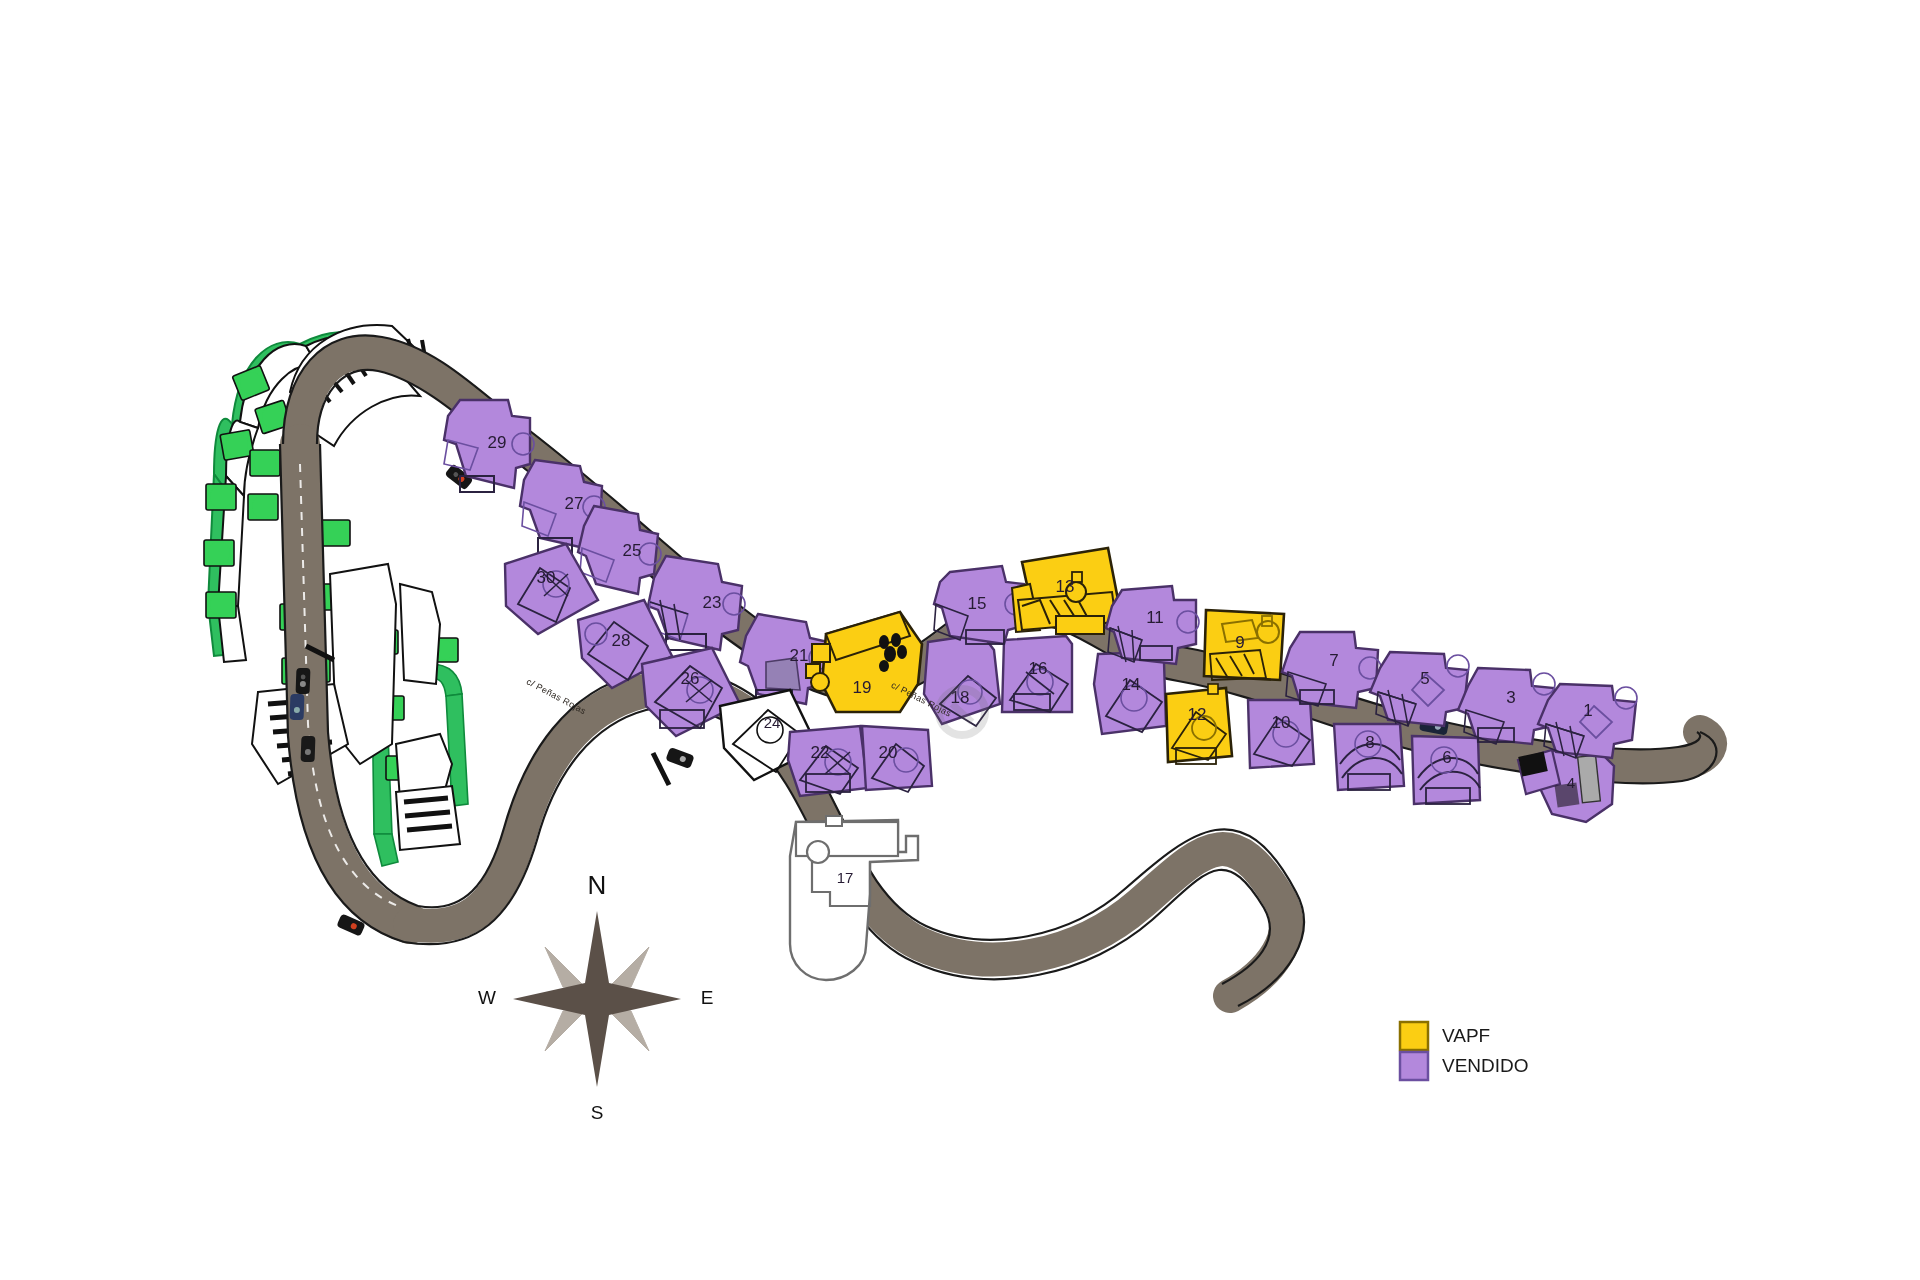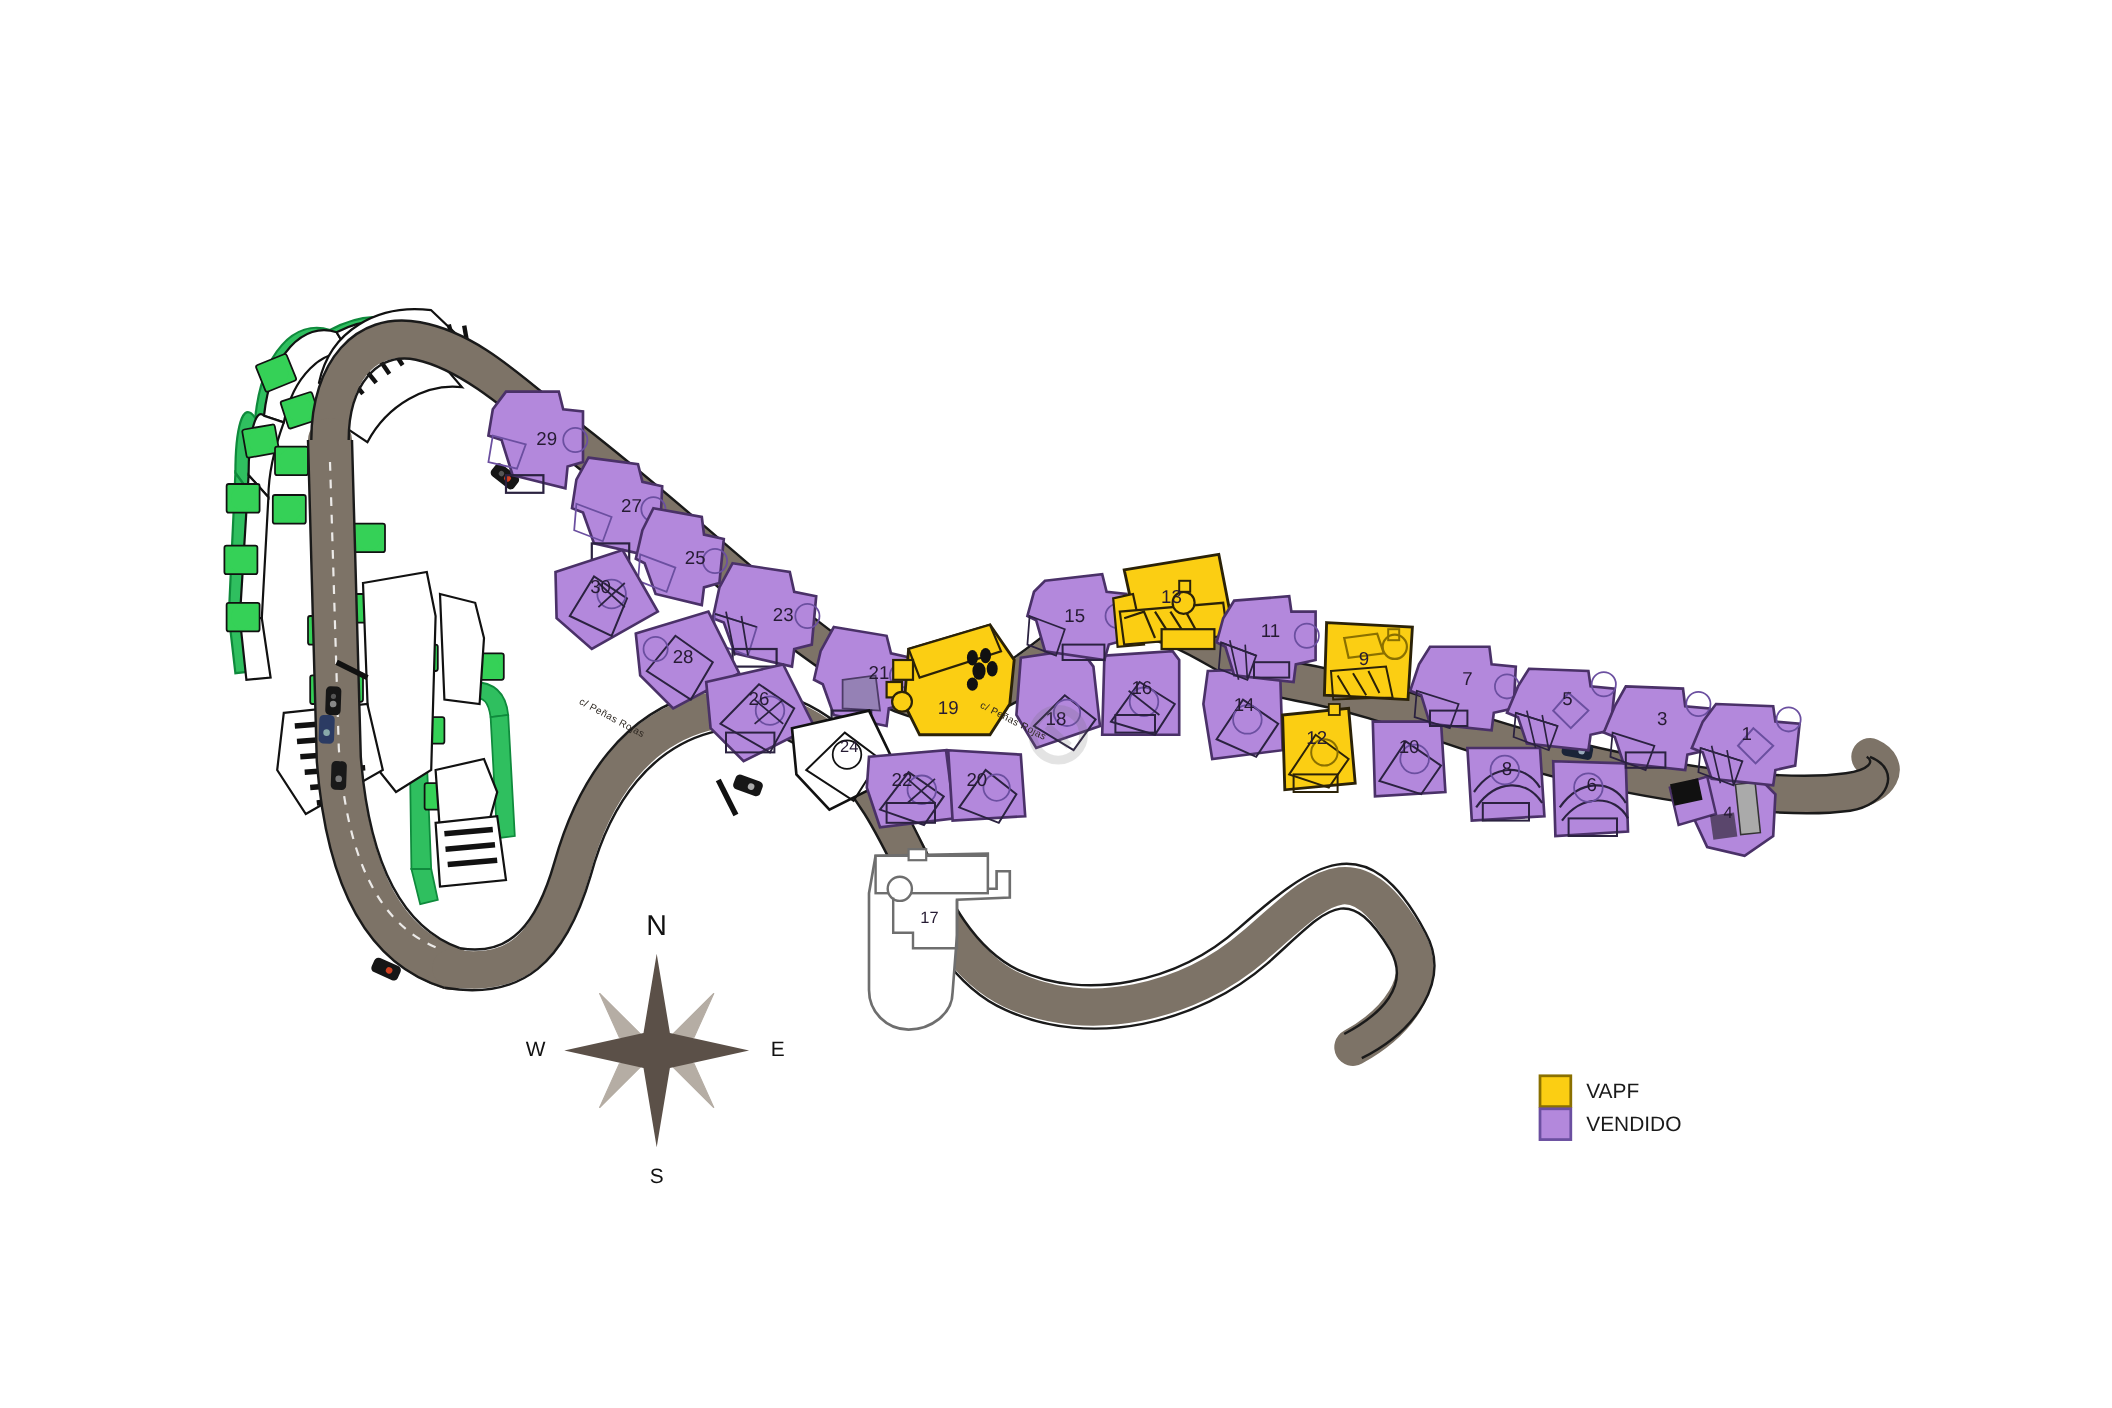--- a/index.html
+++ b/index.html
@@ -12,20 +12,21 @@
     height: 1280px;
     font-family: "Liberation Sans", sans-serif;
     overflow: hidden;
     position: relative;
   }
   #map-root {
     position: absolute;
     inset: 0;
     width: 1920px;
     height: 1148px;
+    margin-top: 44px;
   }
   svg.map-canvas {
     display: block;
     width: 1920px;
     height: 1280px;
   }
   .plot-label {
     font-family: "Liberation Sans", sans-serif;
     font-size: 17px;
     fill: #261b33;

